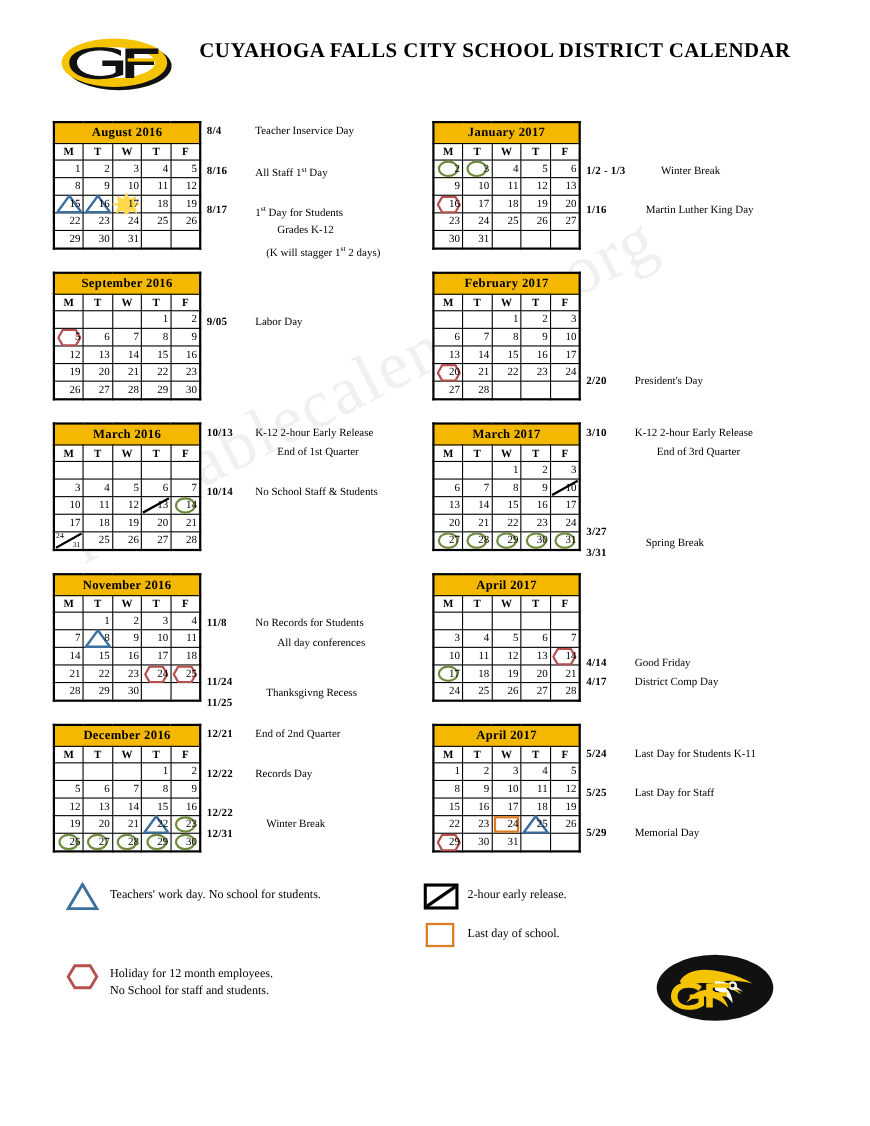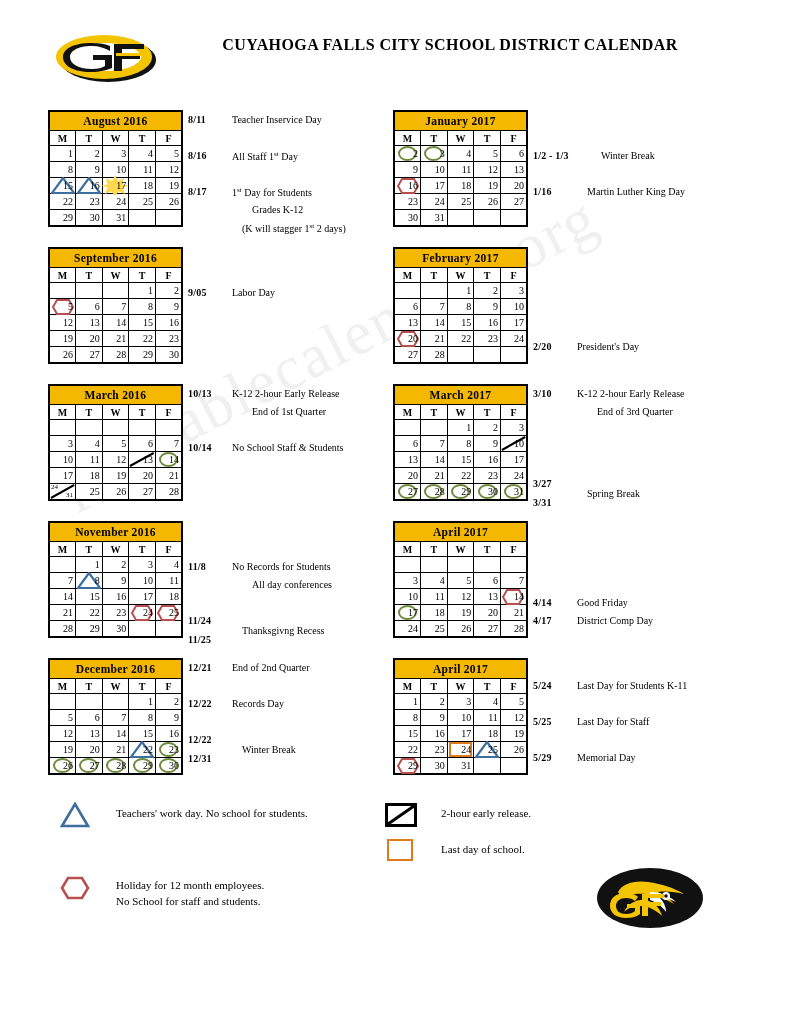--- a/index.html
+++ b/index.html
@@ -35,21 +35,21 @@
   .title-block {
     position: absolute;
     left: 160px;
     top: 22px;
     width: 580px;
     text-align: center;
   }
   .title-main {
     font-family: "Liberation Serif", "DejaVu Serif", serif;
     font-weight: bold;
-    font-size: 16px;
+    font-size: 19px;
     letter-spacing: 0.4px;
     white-space: nowrap;
   }
   .title-sub {
     font-family: "Liberation Serif", "DejaVu Serif", serif;
     font-weight: bold;
     font-size: 15px;
     letter-spacing: 1px;
     margin-top: 8px;
   }
@@ -248,21 +248,20 @@
     width: 40px;
     flex: 0 0 40px;
     height: 26px;
     position: relative;
   }
   .legend-label {
     font-size: 11px;
     line-height: 16px;
     font-family: "Liberation Serif", "DejaVu Serif", serif;
     padding-top: 3px;
-    margin-left: 16px;
   }
   .lg-tri { position: absolute; left: 0; top: 0; }
   .lg-circle {
     position: absolute; left: 2px; top: 1px;
     width: 23px; height: 23px;
     border: 2.5px solid #6E8B3D;
     border-radius: 50%;
     box-sizing: border-box;
   }
   .lg-hex { position: absolute; left: 0; top: 2px; }
@@ -381,21 +380,21 @@
               <td class="day"><span class="num">29</span></td>
               <td class="day"><span class="num">30</span></td>
               <td class="day"><span class="num">31</span></td>
               <td class="day empty"></td>
               <td class="day empty"></td>
             </tr>
           </tbody>
         </table>
         <div class="notes">
           <div class="note-line" style="top:4px">
-            <span class="note-date">8/11</span>
+            <span class="note-date">8/4</span>
             <span class="note-text">Teacher Inservice Day</span>
           </div>
           <div class="note-line" style="top:40px">
             <span class="note-date">8/16</span>
             <span class="note-text">All Staff 1<sup>st</sup> Day</span>
           </div>
           <div class="note-line" style="top:76px">
             <span class="note-date">8/17</span>
             <span class="note-text">1<sup>st</sup> Day for Students</span>
           </div>

